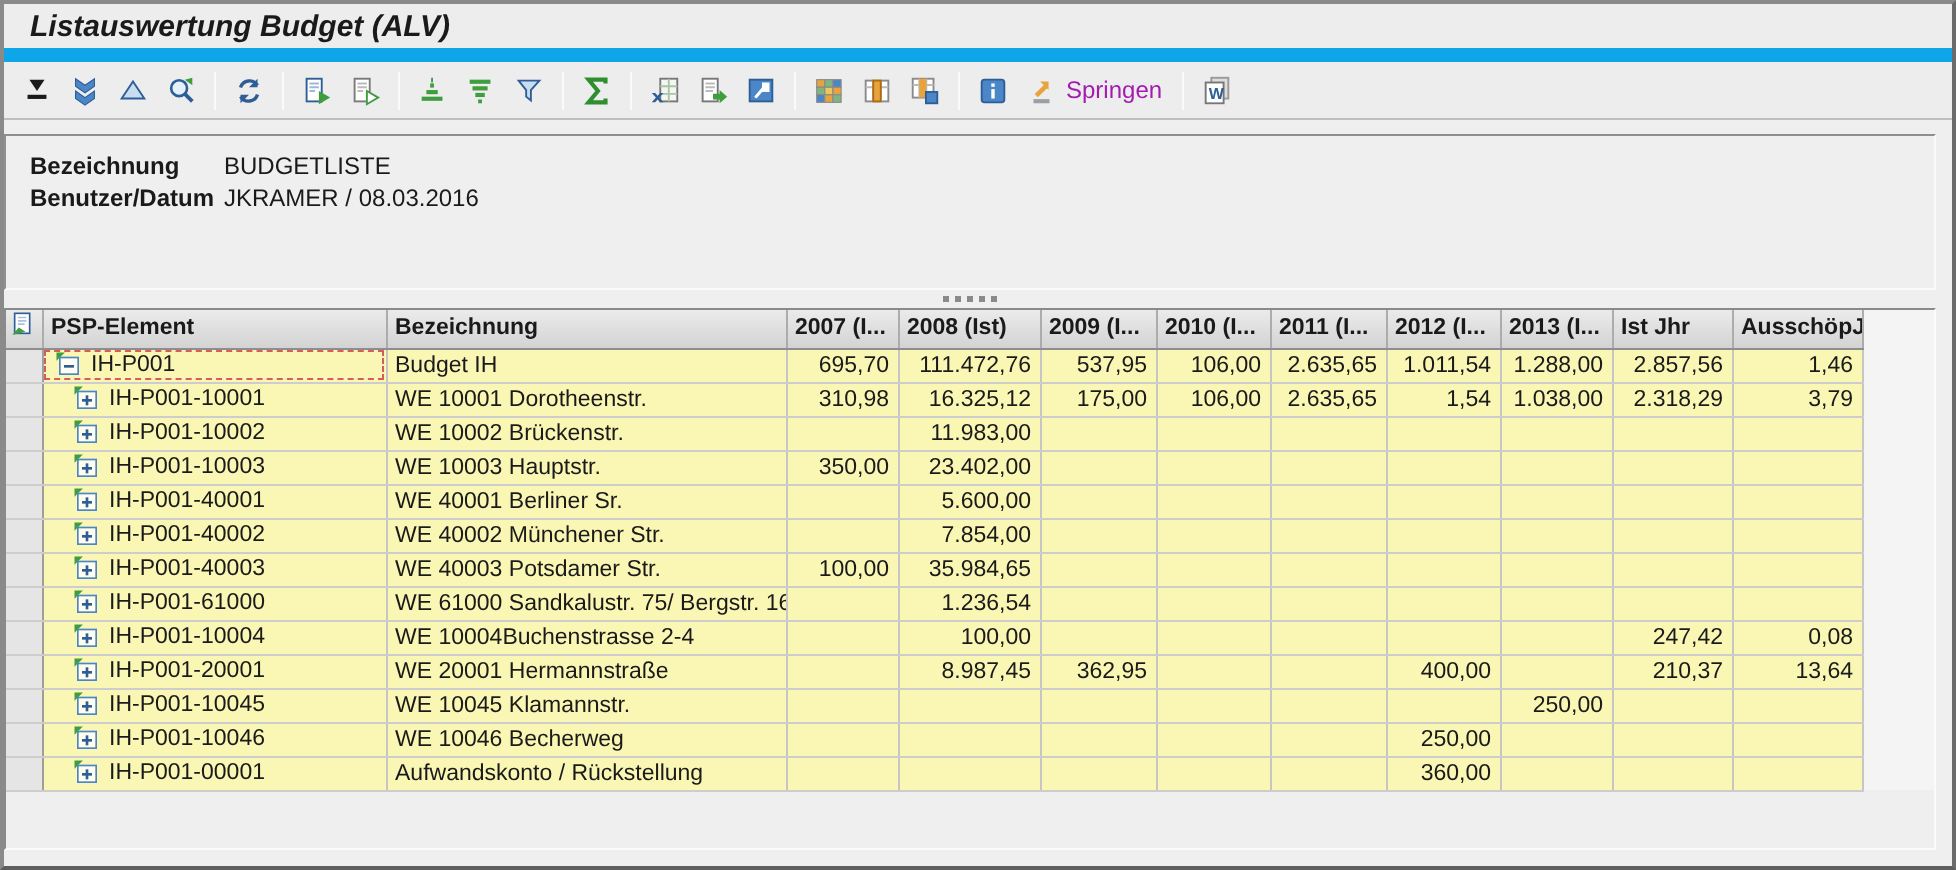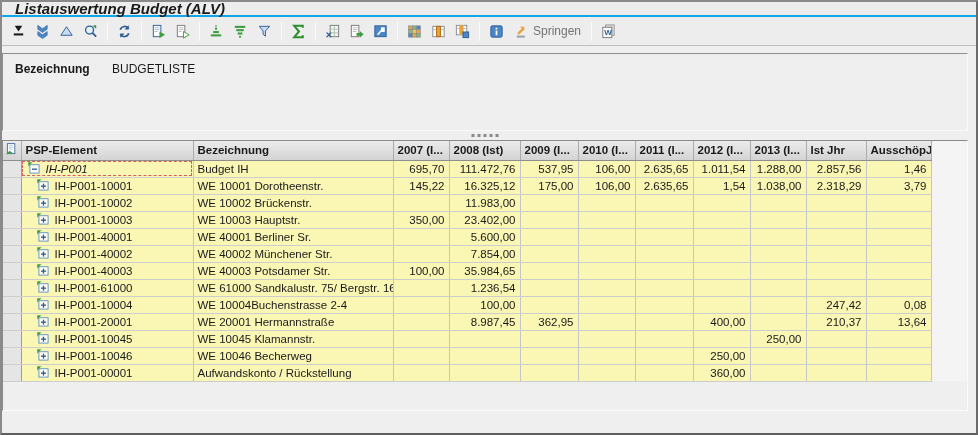--- a/index.html
+++ b/index.html
@@ -6,31 +6,31 @@
   *{box-sizing:border-box;}
   .window{
     width:978px;height:435px;
     border:2px solid;border-color:#8A8A8A #6B6B6B #5E5E5E #8A8A8A;
     background:#EFEFEF;
     font-family:"Liberation Sans",sans-serif;
     color:#1a1a1a;
     overflow:hidden;
   }
   .titlebar{
-    height:15px;background:#EDEDED;border-bottom:2px solid #0ea5e9;
+    height:29px;background:#EDEDED;border-bottom:7px solid #0ea5e9;
     display:flex;align-items:center;padding-left:13px;
   }
   .titlebar .title{font-size:15px;font-weight:bold;font-style:italic;}
   .toolbar{
     height:29px;background:#EDEDED;border-bottom:1px solid #BFBFBF;
     display:flex;align-items:center;padding-left:5px;gap:1px;
   }
   .tb-btn{background:none;border:1px solid transparent;padding:1px 2px;height:24px;
     display:flex;align-items:center;gap:4px;cursor:default;}
-  .tb-label{font-family:"Liberation Sans",sans-serif;font-size:12px;color:#737373;padding-right:2px;white-space:nowrap;}
+  .tb-label{font-family:"Liberation Sans",sans-serif;font-size:12px;color:#a21caf;padding-right:2px;white-space:nowrap;}
   .tb-sep{width:1px;height:19px;background:#BDBDBD;border-right:1px solid #FAFAFA;margin:0 4px;}
   .content{padding:7px 8px 0 0;background:#EFEFEF;height:372px;}
   .info-box{
     height:78px;background:#EFEFEF;
     border:1px solid;border-color:#8F8F8F #FAFAFA #FAFAFA #8F8F8F;
     padding:7px 0 0 12px;overflow:hidden;
   }
   .info-row{font-size:12px;line-height:16px;white-space:nowrap;}
   .info-label{display:inline-block;width:97px;font-weight:bold;overflow:visible;}
   .info-value{font-weight:normal;}
@@ -57,21 +57,21 @@
   }
   table.grid td.num{text-align:right;}
   table.grid td.selcol{background:#E5E5E5;border-right:1px solid #9E9E9E;padding:0;}
   table.grid th.filler, table.grid td.filler{
     background:#F4F4F4;border-right:none;border-bottom:none;border-left:1px solid #B0B0B0;
   }
   td.psp-cell{padding:0 2px;}
   .node-toggle{display:inline-block;vertical-align:middle;margin:0 4px 0 1px;line-height:0;}
   tr.lvl1 .node-toggle{margin-left:10px;}
   .psp-text{vertical-align:middle;}
-  td.sel-cell{background:#EAF3FB;outline:1.5px dashed #D85C5C;outline-offset:-2px;font-style:italic;}
+  td.sel-cell{background:#EAF3FB;outline:1.5px dashed #D85C5C;outline-offset:-2px;}
   .hdr-icon{vertical-align:middle;}
 </style>
 </head>
 <body>
 
 <div class="window">
   <div class="titlebar">
     <span class="title">Listauswertung Budget (ALV)</span>
   </div>
   <div class="toolbar" id="toolbar">
@@ -225,20 +225,21 @@
         <svg width="17" height="17" viewBox="0 0 18 18">
           <rect x="6" y="2" width="9" height="11" fill="#DDD" stroke="#999"></rect>
           <rect x="3" y="4.5" width="9.5" height="11" fill="#fff" stroke="#777"></rect>
           <text x="4.6" y="13" font-size="8.5" font-weight="bold" fill="#2E5E96">W</text>
         </svg>
       </button>
     </div>
   <div class="content">
     <div class="info-box" id="infoBox">
         <div class="info-row"><span class="info-label">Bezeichnung</span><span class="info-value">BUDGETLISTE</span></div>
+        <div class="info-row"><span class="info-label">Benutzer/Datum</span><span class="info-value">JKRAMER / 08.03.2016</span></div>
       </div>
     <div class="splitter">
       <span class="dots">
           <i></i>
           <i></i>
           <i></i>
           <i></i>
           <i></i>
         </span>
     </div>
@@ -302,21 +303,21 @@
             </tr>
             <tr class="lvl1">
               <td class="selcol"></td>
               <td class="psp-cell"><span class="node-toggle"><svg width="15" height="15" viewBox="0 0 18 18">
                     <path d="M1.5 6.5v-5h5z" fill="#3E9D3E"></path>
                     <rect x="3.5" y="4.5" width="11" height="10" fill="#FFFDF0" stroke="#4A86C8"></rect>
                     <rect x="6" y="9" width="6" height="1.6" fill="#2E5E96"></rect>
                     <rect x="8.2" y="6.8" width="1.6" height="6" fill="#2E5E96"></rect>
                   </svg></span><span class="psp-text">IH-P001-10001</span></td>
               <td>WE 10001 Dorotheenstr.</td>
-              <td class="num">145,22</td>
+              <td class="num">310,98</td>
               <td class="num">16.325,12</td>
               <td class="num">175,00</td>
               <td class="num">106,00</td>
               <td class="num">2.635,65</td>
               <td class="num">1,54</td>
               <td class="num">1.038,00</td>
               <td class="num">2.318,29</td>
               <td class="num">3,79</td>
               <td class="filler"></td>
             </tr>

